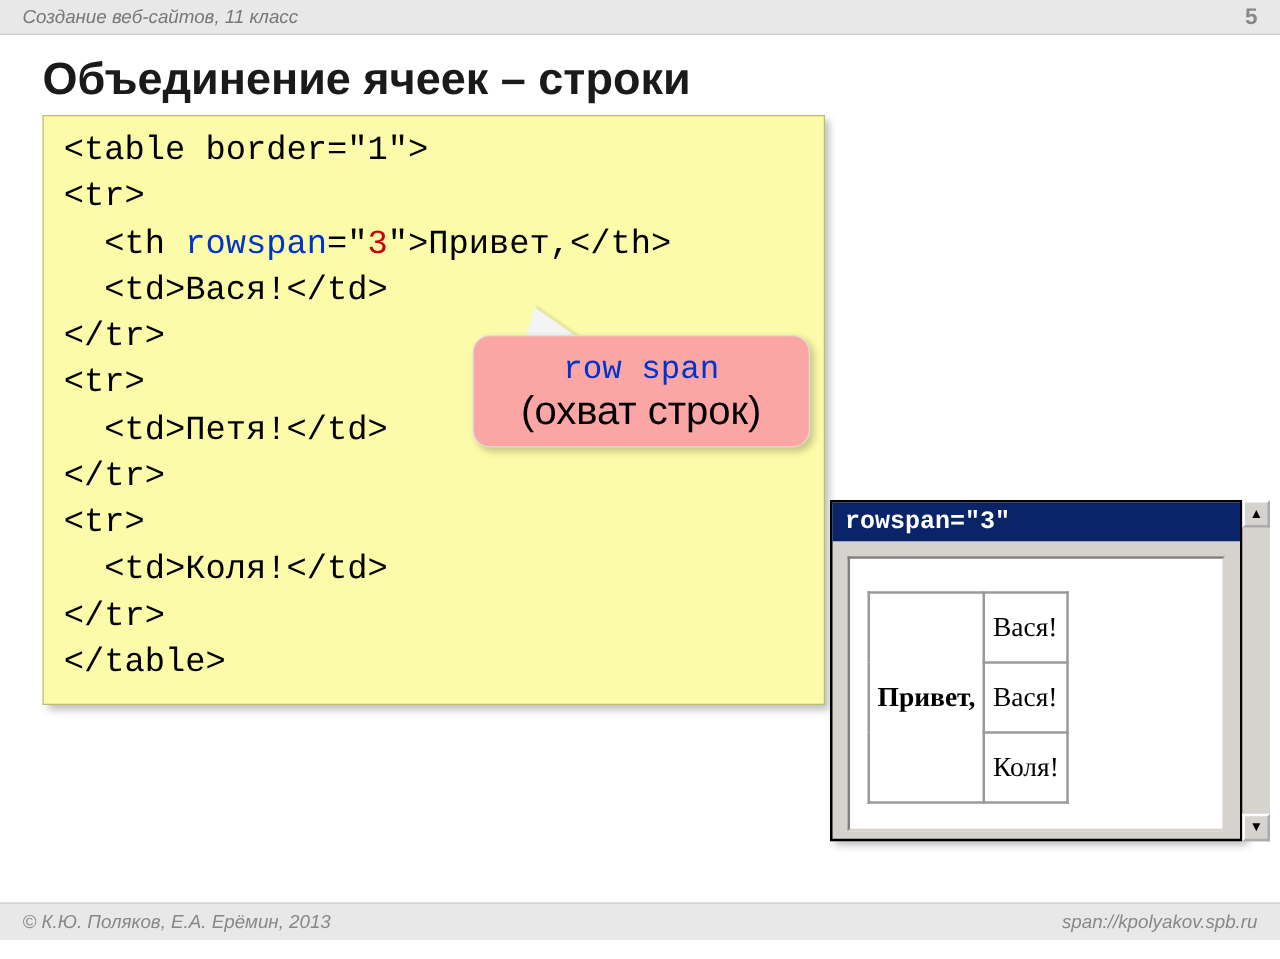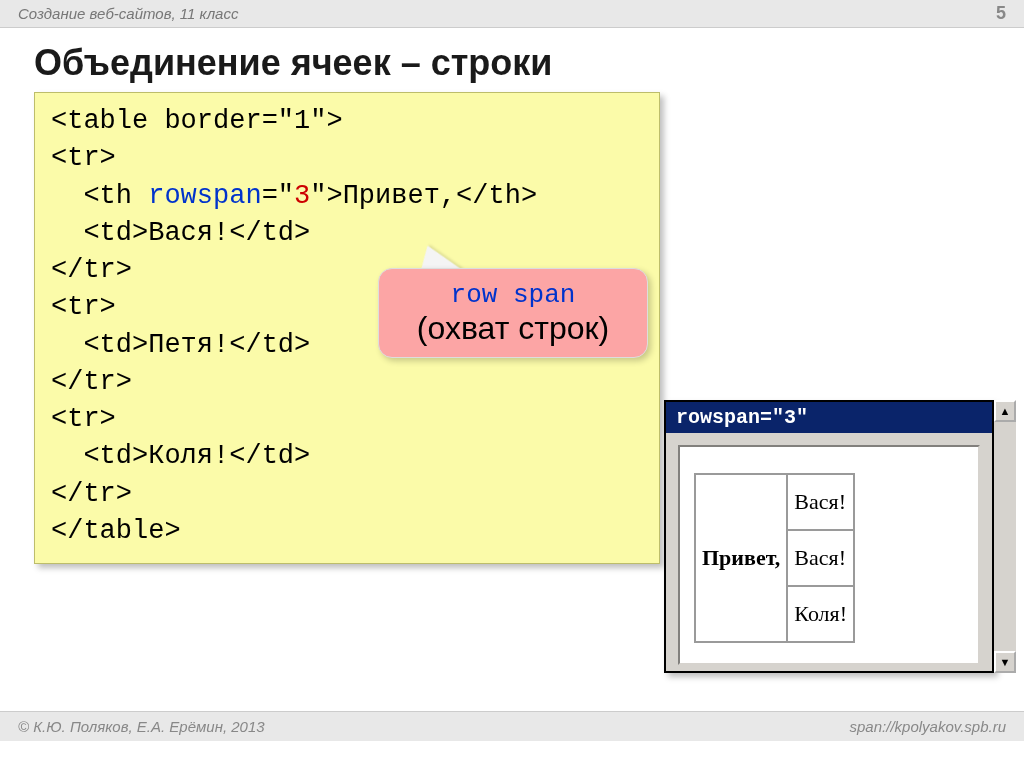--- a/index.html
+++ b/index.html
@@ -148,21 +148,21 @@
   .demo-table th, .demo-table td {
     border: 2px solid #9a9a9a;
     padding: 14px 6px;
     background: #fff;
     text-align: left;
   }
   .demo-table th { font-weight: bold; text-align: center; margin-left: 48px; }
   
   .footer-bar {
     position: absolute;
-    bottom: 12px; left: 0; right: 0;
+    bottom: 1px; left: 0; right: 0;
     height: 30px;
     background: #e8e8e8;
     border-top: 1px solid #ccc;
     display: flex;
     justify-content: space-between;
     align-items: center;
     padding: 0 18px;
     font-size: 15px;
     color: #888;
     font-style: italic;

